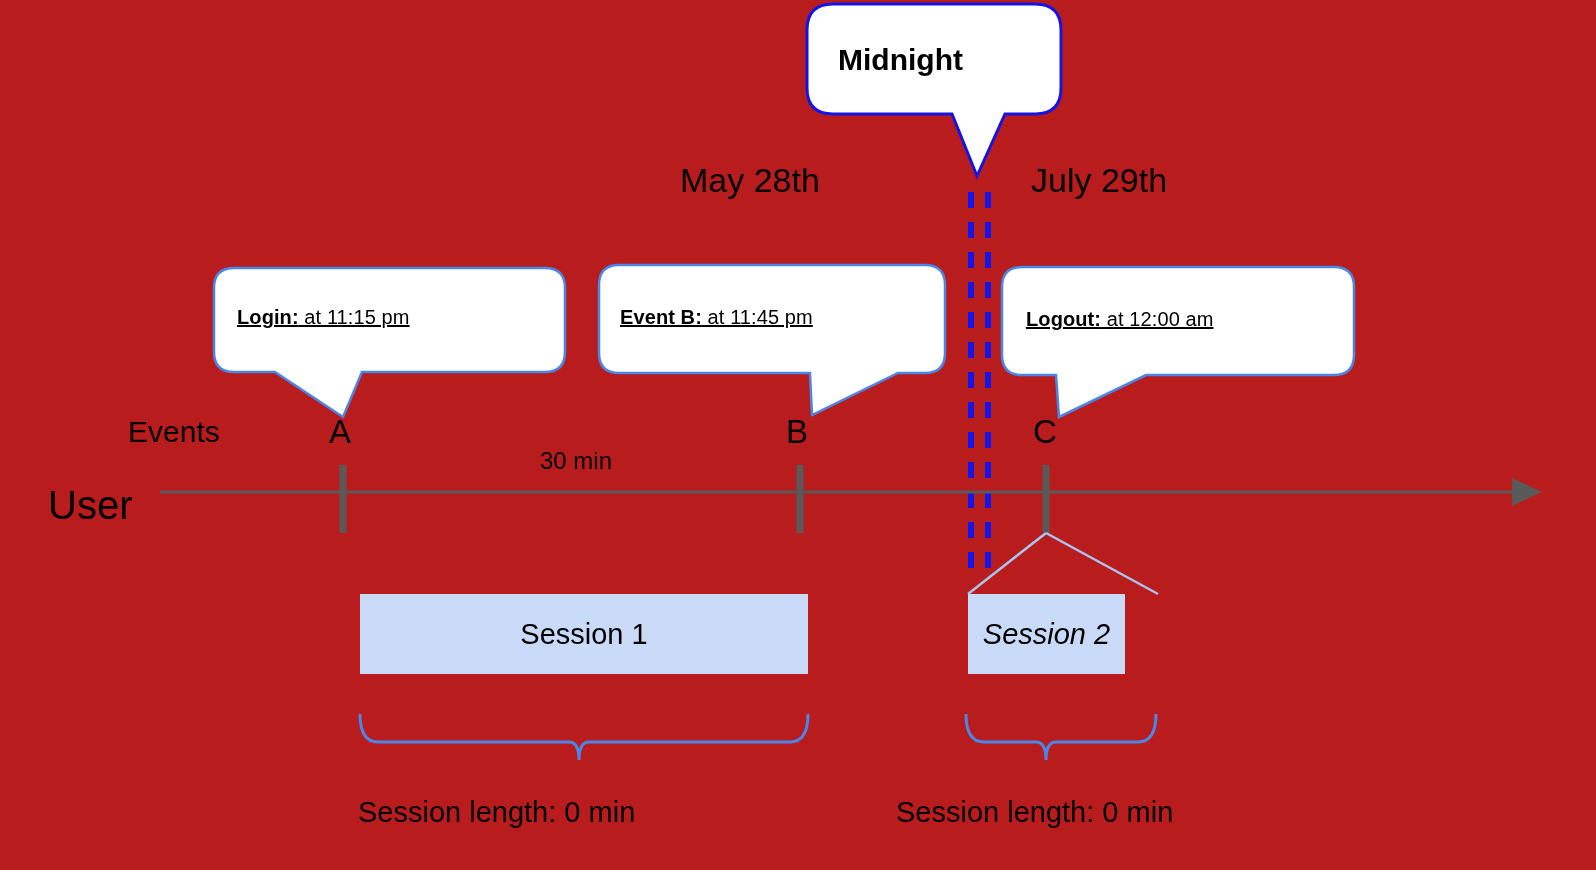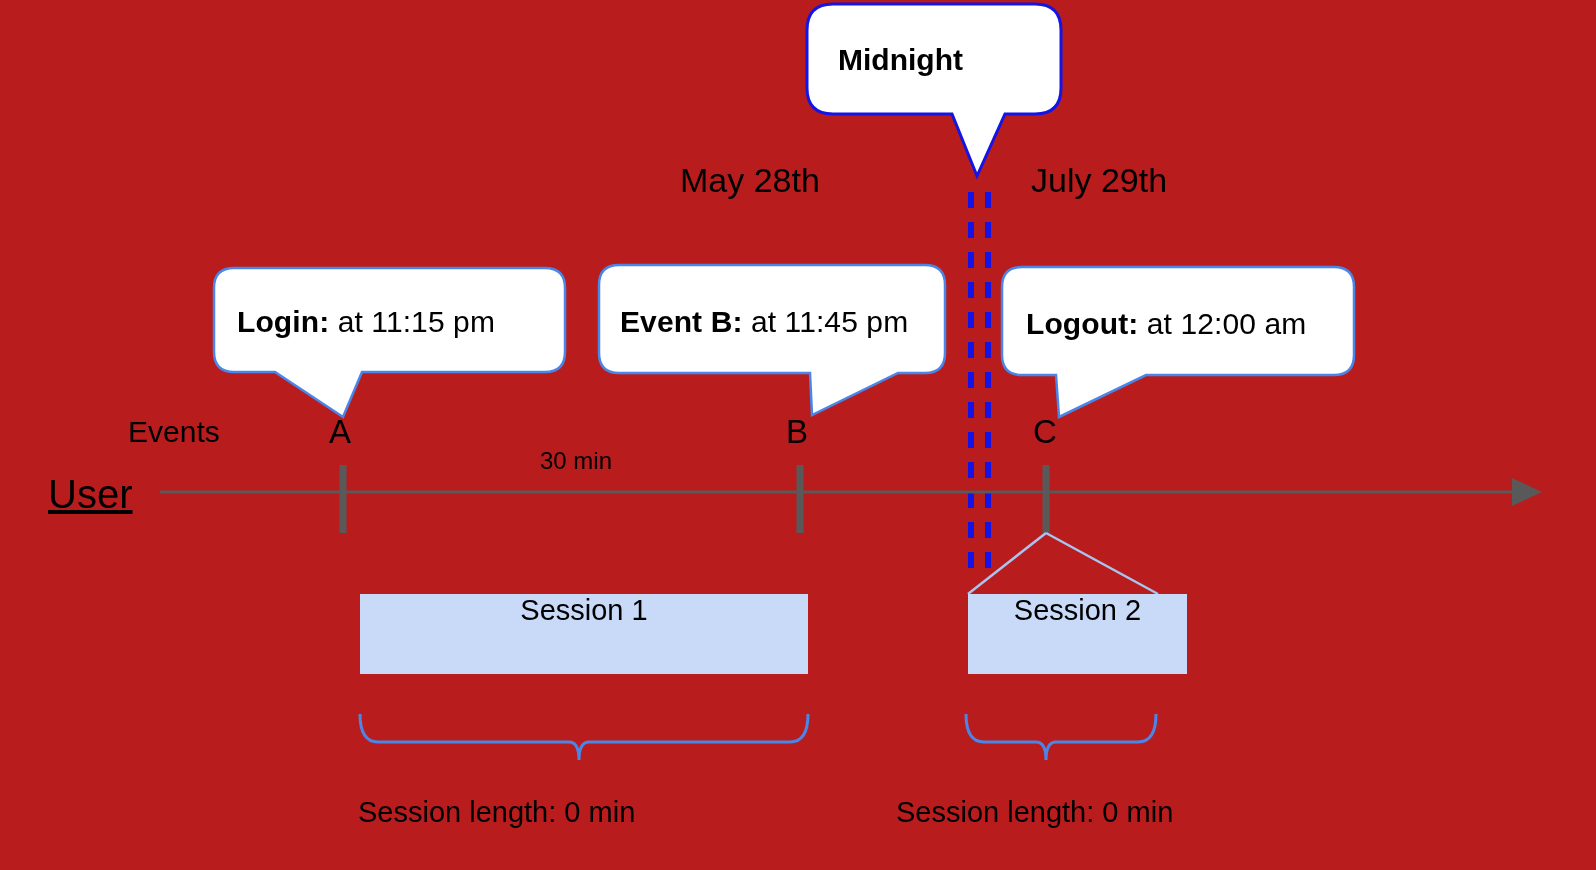--- a/index.html
+++ b/index.html
@@ -27,22 +27,23 @@
   }
   .txt {
     position: absolute;
     white-space: nowrap;
     color: #000000;
     line-height: 1;
   }
 
   
   .callout-text {
-    font-size: 30px;
+    font-size: 20px;
     letter-spacing: 0.1px;
+    text-decoration: underline;
   }
   .callout-text b { font-weight: bold; }
 
   .midnight-text {
     font-size: 30px;
     font-weight: bold;
   }
 
   
   .date-label {
@@ -61,21 +62,21 @@
   }
   .duration-label {
     font-size: 24px;
   }
 
   
   .session-bar {
     position: absolute;
     background: #c9daf8;
     display: flex;
-    align-items: flex-start;
+    align-items: center;
     justify-content: center;
     font-size: 29px;
     color: #000000;
   }
 
   .session-length-label {
     font-size: 29px;
   }
 </style>
 </head>
@@ -141,34 +142,34 @@
   </div>
 
   <div class="txt callout-text" style="left:620px; top:307px;">
     <b>Event B:</b><span> at 11:45 pm</span>
   </div>
 
   <div class="txt callout-text" style="left:1026px; top:309px;">
     <b>Logout:</b><span> at 12:00 am</span>
   </div>
 
-  <div class="txt user-label" style="left:48px; top:474px;text-decoration:underline;">User</div>
+  <div class="txt user-label" style="left:48px; top:485px;">User</div>
 
   <div class="txt events-label" style="left:128px; top:417px;">Events</div>
 
   <div class="txt marker-label" style="left:329px; top:415px;">A</div>
   <div class="txt marker-label" style="left:786px; top:415px;">B</div>
   <div class="txt marker-label" style="left:1033px; top:415px;">C</div>
 
   <div class="txt duration-label" style="left:540px; top:449px;">30 min</div>
 
   <div class="session-bar" style="left:360px; top:594px; width:448px; height:80px;">
     <span>Session 1</span>
   </div>
 
-  <div class="session-bar" style="left:968px; top:594px; width:219px; height:80px;">
+  <div class="session-bar" style="left:968px; top:594px; width:157px; height:80px;font-style:italic;">
     <span>Session 2</span>
   </div>
 
   <div class="txt session-length-label" style="left:358px; top:798px;">Session length: 0 min</div>
   <div class="txt session-length-label" style="left:896px; top:798px;">Session length: 0 min</div>
 
 </div>
 
 </body></html>

